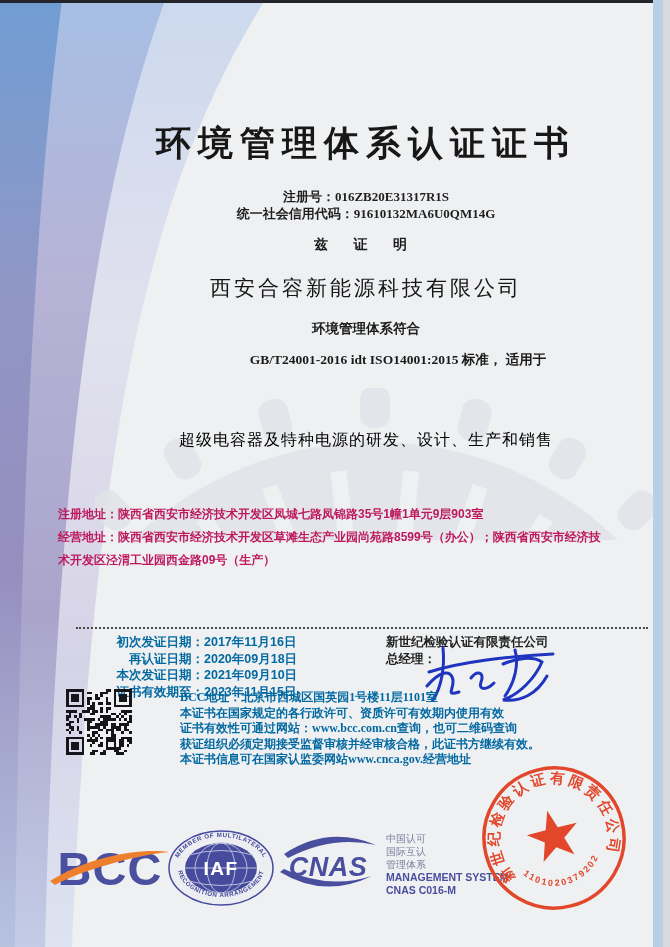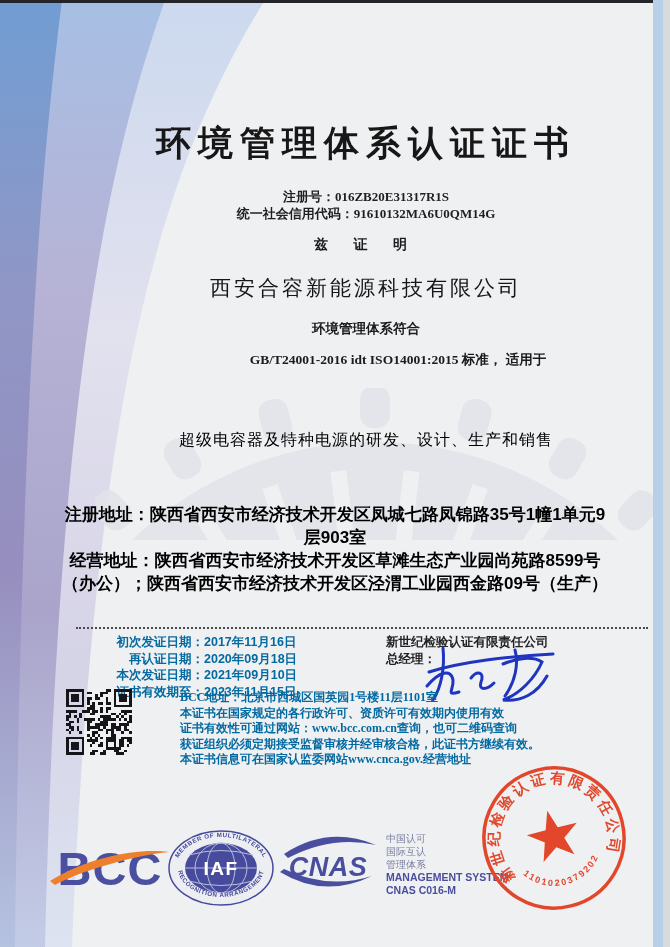--- a/index.html
+++ b/index.html
@@ -16,23 +16,23 @@
   .edge-right-gray{left:663px;top:0;width:7px;height:947px;background:#d8dadd;}
   
   .center{width:670px;text-align:center;margin-left:31px;}
   .title{top:120px;font-size:35px;letter-spacing:7px;font-weight:600;color:#171717;}
   .regline{top:188px;font-size:13px;font-weight:700;line-height:17px;color:#1f1f1f;}
   .certify{top:236px;font-size:14px;font-weight:700;letter-spacing:11px;}
   .company{top:274px;font-size:21px;letter-spacing:3px;color:#161616;}
   .sysline{top:320px;font-size:13.5px;font-weight:700;}
   .stdline{top:351px;font-size:13.5px;font-weight:700;padding-left:32px;}
   .scope{top:430px;font-size:16px;letter-spacing:1px;color:#000000;}
-  .addr{left:58px;top:503px;width:554px;text-align:center;
+  .addr{left:58px;top:503px;width:554px;text-align:left;
         font-family:"Liberation Sans","DejaVu Sans",sans-serif;
-        font-weight:700;font-size:17px;line-height:23px;color:#000000;}
+        font-weight:700;font-size:12px;line-height:23px;color:#be185d;}
   .dotted{left:76px;top:627px;width:572px;border-top:2px dotted #4a4a4a;height:0;}
   .dates{left:92px;top:634px;font-family:"Liberation Sans","DejaVu Sans",sans-serif;
          font-weight:700;font-size:12.5px;line-height:16.5px;color:#0369a1;}
   .dates .dl{display:inline-block;width:112px;text-align:right;}
   .issuer{left:386px;top:634px;font-family:"Liberation Sans","DejaVu Sans",sans-serif;
           font-weight:700;font-size:12.5px;line-height:16.5px;color:#222;}
   .sig-svg{left:415px;top:638px;}
   .qr{left:66px;top:689px;width:66px;height:66px;}
   .notes{left:140px;top:690px;width:370px;font-size:12px;line-height:15.6px;
          font-weight:600;color:#0369a1;margin-left:40px;}

